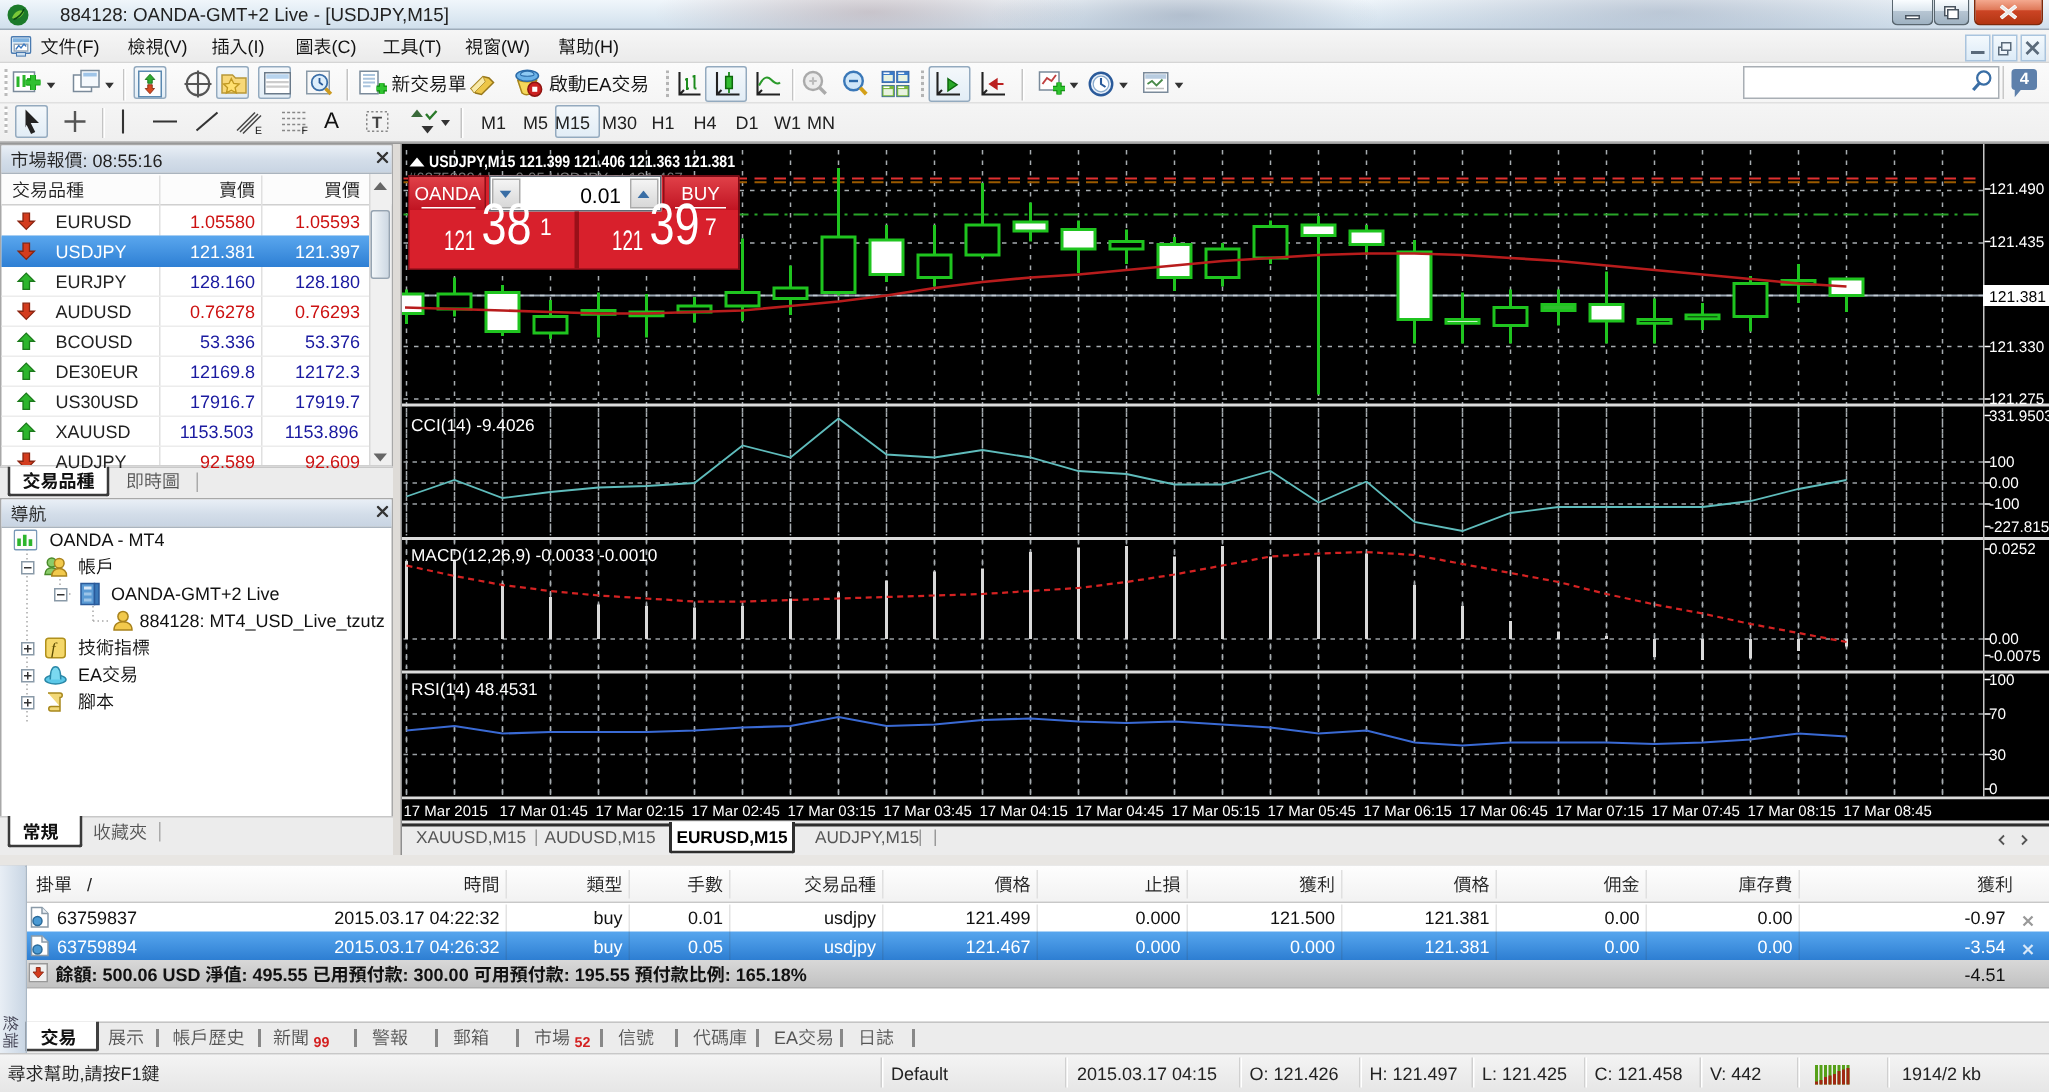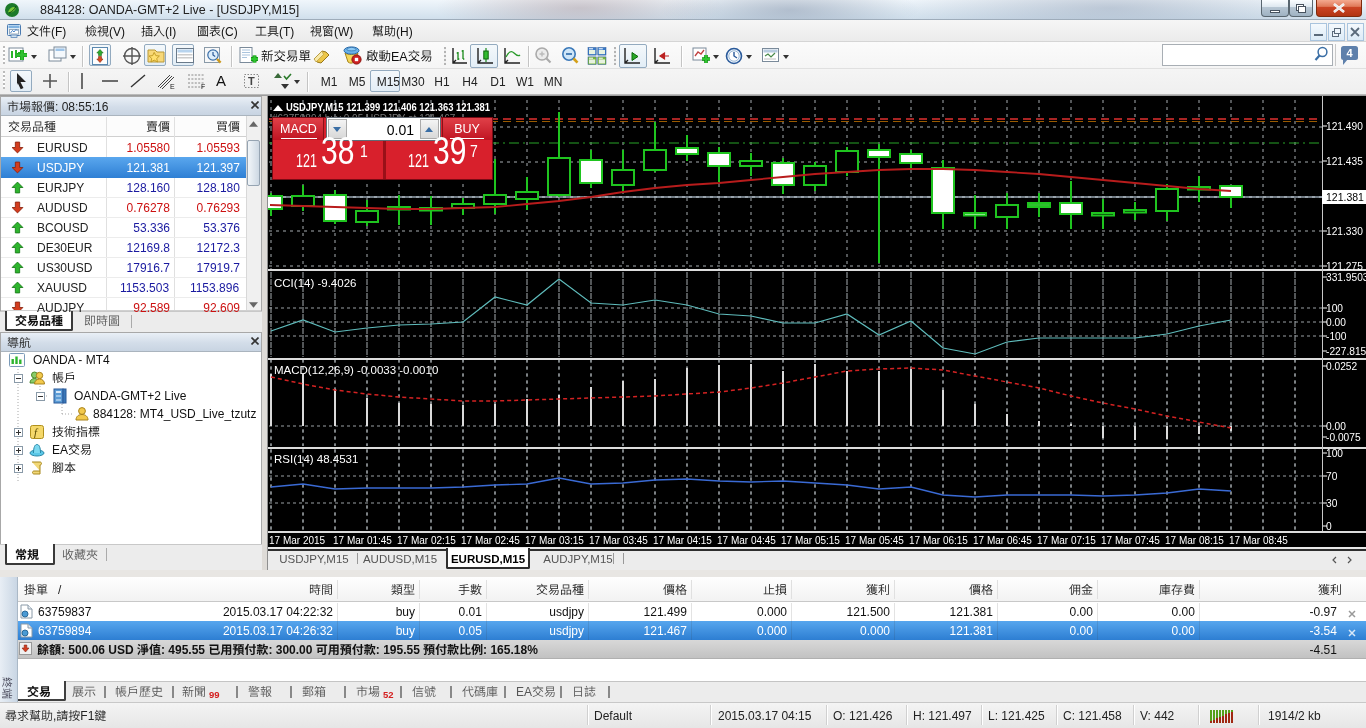--- a/index.html
+++ b/index.html
@@ -247,27 +247,27 @@
     <path d="M12 5l2.5 3L19 3" stroke="#2a7a2a" stroke-width="1.6" fill="none"></path>
   </svg>
 <svg style="position:absolute;left:294px;top:80px;width:6px;height:4px;" viewBox="0 0 6 4">
     <path d="M0 0h6L3 4z" fill="#333"></path>
   </svg>
 <div style="position:absolute;left:307px;top:72px;width:1px;height:20px;background:#c4c4c4;"></div>
 <div style="position:absolute;left:308px;top:72px;width:1px;height:20px;background:#fff;"></div>
 <div style="position:absolute;left:314px;top:75px;width:30px;height:14px;font:12px Liberation Sans;color:#222;text-align:center;">M1</div>
 <div style="position:absolute;left:342px;top:75px;width:30px;height:14px;font:12px Liberation Sans;color:#222;text-align:center;">M5</div>
 <div style="position:absolute;left:370px;top:70px;width:30px;height:22px;background:linear-gradient(#f4f8fb,#e2edf6);border:1px solid #93aabf;border-radius:2px;box-sizing:border-box;"></div>
-<div style="position:absolute;left:370px;top:75px;width:30px;height:14px;font:12px Liberation Sans;color:#222;text-align:right;">M15</div>
+<div style="position:absolute;left:370px;top:75px;width:30px;height:14px;font:12px Liberation Sans;color:#222;text-align:left;">M15</div>
 <div style="position:absolute;left:398px;top:75px;width:30px;height:14px;font:12px Liberation Sans;color:#222;text-align:center;">M30</div>
 <div style="position:absolute;left:427px;top:75px;width:30px;height:14px;font:12px Liberation Sans;color:#222;text-align:center;">H1</div>
 <div style="position:absolute;left:455px;top:75px;width:30px;height:14px;font:12px Liberation Sans;color:#222;text-align:center;">H4</div>
 <div style="position:absolute;left:483px;top:75px;width:30px;height:14px;font:12px Liberation Sans;color:#222;text-align:center;">D1</div>
 <div style="position:absolute;left:510px;top:75px;width:30px;height:14px;font:12px Liberation Sans;color:#222;text-align:center;">W1</div>
-<div style="position:absolute;left:538px;top:75px;width:30px;height:14px;font:12px Liberation Sans;color:#222;text-align:center;">MN</div>
+<div style="position:absolute;left:538px;top:75px;width:30px;height:14px;font:12px Liberation Sans;color:#222;text-align:left;">MN</div>
 <div style="position:absolute;left:0px;top:96px;width:262px;height:235px;background:#fff;border:1px solid #a8a8a8;box-sizing:border-box;"></div>
 <div style="position:absolute;left:1px;top:97px;width:260px;height:19px;background:linear-gradient(#e9eff6,#d3dde9 55%,#c8d4e2);border-bottom:1px solid #aab4be;box-sizing:border-box;"></div>
 <svg style="position:absolute;left:251px;top:101px;width:8px;height:8px;" viewBox="0 0 8 8">
     <path d="M0.5 0.5l7 7m0-7l-7 7" stroke="#333" stroke-width="1.6"></path>
   </svg>
 <div style="position:absolute;left:1px;top:116px;width:260px;height:21px;background:#fcfcfc;border-bottom:1px solid #d0d0d0;box-sizing:border-box;"></div>
 <div style="position:absolute;left:106px;top:117px;width:1px;height:193px;background:#e0e0e0;"></div>
 <div style="position:absolute;left:174px;top:117px;width:1px;height:193px;background:#e0e0e0;"></div>
 <svg style="position:absolute;left:11px;top:141px;width:13px;height:13px;" viewBox="0 0 12 12">
     <path d="M6 11L1 6h3V1h4v5h3z" fill="#d43c1e" stroke="#8a2410" stroke-width=".8"></path>
@@ -474,21 +474,21 @@
     <text x="909" y="544" font-size="10" fill="#fff" font-family="Liberation Sans">17 Mar 06:15</text>
     <text x="973" y="544" font-size="10" fill="#fff" font-family="Liberation Sans">17 Mar 06:45</text>
     <text x="1037" y="544" font-size="10" fill="#fff" font-family="Liberation Sans">17 Mar 07:15</text>
     <text x="1101" y="544" font-size="10" fill="#fff" font-family="Liberation Sans">17 Mar 07:45</text>
     <text x="1165" y="544" font-size="10" fill="#fff" font-family="Liberation Sans">17 Mar 08:15</text>
     <text x="1229" y="544" font-size="10" fill="#fff" font-family="Liberation Sans">17 Mar 08:45</text>
     <rect x="268" y="547" width="1098" height="2" fill="#e8e8e8"></rect>
   </svg>
 <div style="position:absolute;left:272px;top:117px;width:221px;height:63px;background:#d8202c;border:1px solid #7a0a14;box-sizing:border-box;"></div>
 <div style="position:absolute;left:273px;top:118px;width:51px;height:22px;background:linear-gradient(#e04048,#c01422);border-right:1px solid #8a1018;box-sizing:border-box;"></div>
-<div style="position:absolute;left:273px;top:122px;width:51px;height:14px;font:12.5px Liberation Sans;color:#fff;text-align:center;">MACD</div>
+<div style="position:absolute;left:273px;top:122px;width:51px;height:14px;font:12.5px Liberation Sans;color:#fff;text-align:center;">OANDA</div>
 <div style="position:absolute;left:281px;top:138px;width:36px;height:1px;background:#fff;"></div>
 <div style="position:absolute;left:326px;top:117px;width:115px;height:24px;background:#fff;border:1px solid #606a74;box-sizing:border-box;"></div>
 <div style="position:absolute;left:328px;top:119px;width:19px;height:20px;background:linear-gradient(#f4f4f4,#d8d8d8);border:1px solid #aaa;box-sizing:border-box;"></div>
 <svg style="position:absolute;left:333px;top:127px;width:8px;height:5px;" viewBox="0 0 8 5">
     <path d="M0 0h8L4 5z" fill="#3a6ea5"></path>
   </svg>
 <div style="position:absolute;left:420px;top:119px;width:19px;height:20px;background:linear-gradient(#f4f4f4,#d8d8d8);border:1px solid #aaa;box-sizing:border-box;"></div>
 <svg style="position:absolute;left:425px;top:127px;width:8px;height:5px;" viewBox="0 0 8 5">
     <path d="M0 5h8L4 0z" fill="#3a6ea5"></path>
   </svg>
@@ -497,21 +497,21 @@
 <div style="position:absolute;left:442px;top:122px;width:50px;height:14px;font:12.5px Liberation Sans;color:#fff;text-align:center;">BUY</div>
 <div style="position:absolute;left:450px;top:138px;width:34px;height:1px;background:#fff;"></div>
 <div style="position:absolute;left:383px;top:141px;width:3px;height:38px;background:#9a1018;"></div>
 <div style="position:absolute;left:296px;top:157px;width:24px;height:14px;font:12.5px Liberation Sans;color:#fff;transform:scaleY(1.5);transform-origin:bottom left;">121</div>
 <div style="position:absolute;left:321px;top:139px;width:38px;height:33px;font:30px Liberation Sans;color:#fff;transform:scaleY(1.3);transform-origin:bottom left;">38</div>
 <div style="position:absolute;left:360px;top:144px;width:10px;height:15px;font:14px Liberation Sans;color:#fff;transform:scaleY(1.15);transform-origin:bottom left;">1</div>
 <div style="position:absolute;left:408px;top:157px;width:24px;height:14px;font:12.5px Liberation Sans;color:#fff;transform:scaleY(1.5);transform-origin:bottom left;">121</div>
 <div style="position:absolute;left:433px;top:139px;width:38px;height:33px;font:30px Liberation Sans;color:#fff;transform:scaleY(1.3);transform-origin:bottom left;">39</div>
 <div style="position:absolute;left:470px;top:144px;width:10px;height:15px;font:14px Liberation Sans;color:#fff;transform:scaleY(1.15);transform-origin:bottom left;">7</div>
 <div style="position:absolute;left:268px;top:549px;width:1098px;height:21px;background:#ececec;border-top:2px solid #2e2e2e;box-sizing:border-box;"></div>
-<div style="position:absolute;left:272px;top:553px;width:84px;height:14px;font:11.5px Liberation Sans;color:#555;text-align:center;">USDJPY,M15</div>
+<div style="position:absolute;left:272px;top:553px;width:84px;height:14px;font:11.5px Liberation Sans;color:#555;text-align:center;">XAUUSD,M15</div>
 <div style="position:absolute;left:358px;top:553px;width:84px;height:14px;font:11.5px Liberation Sans;color:#555;text-align:center;">AUDUSD,M15</div>
 <div style="position:absolute;left:446px;top:548px;width:84px;height:21px;background:#fff;border:2px solid #2e2e2e;border-top:none;border-radius:0 0 2px 2px;box-sizing:border-box;"></div>
 <div style="position:absolute;left:446px;top:553px;width:84px;height:14px;font:bold 11.5px Liberation Sans;color:#000;text-align:center;">EURUSD,M15</div>
 <div style="position:absolute;left:536px;top:553px;width:84px;height:14px;font:11.5px Liberation Sans;color:#555;text-align:center;">AUDJPY,M15</div>
 <div style="position:absolute;left:623px;top:553px;width:1px;height:11px;background:#999;"></div>
 <div style="position:absolute;left:357px;top:553px;width:1px;height:11px;background:#999;"></div>
 <div style="position:absolute;left:613px;top:553px;width:1px;height:11px;background:#999;"></div>
 <svg style="position:absolute;left:1332px;top:556px;width:5px;height:8px;" viewBox="0 0 5 8">
     <path d="M4 1L1 4l3 3" stroke="#555" fill="none" stroke-width="1.2"></path>
   </svg>

